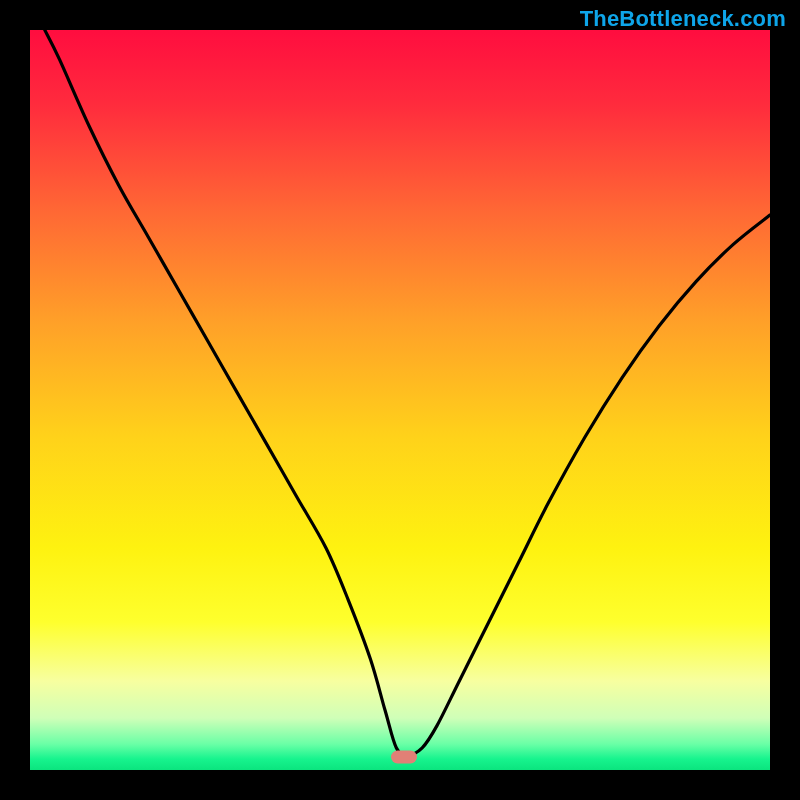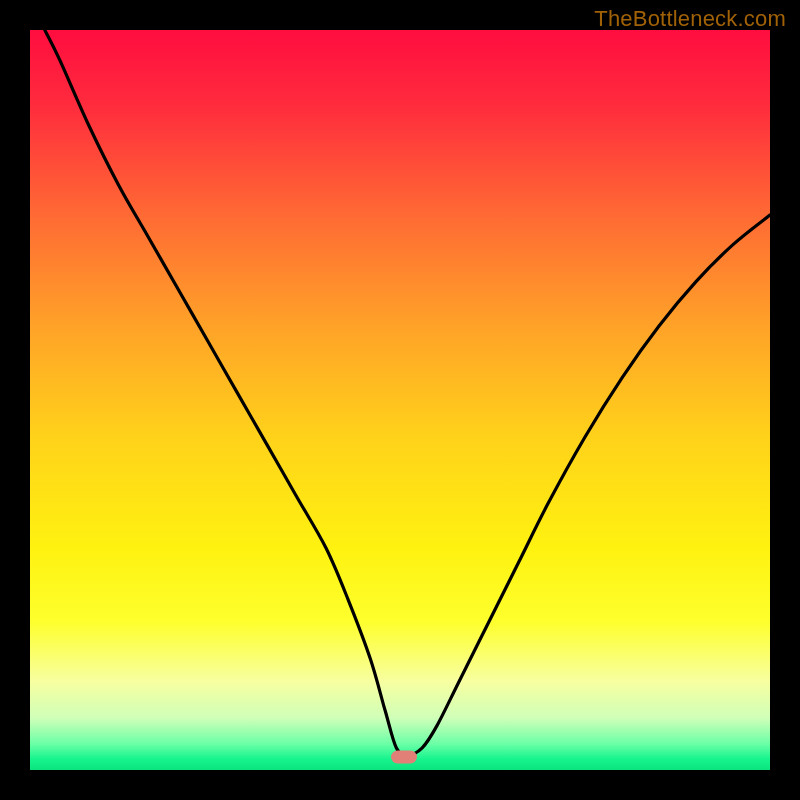--- a/index.html
+++ b/index.html
@@ -14,23 +14,23 @@
   .frame {
     position: relative;
     width: 800px;
     height: 800px;
     background: #000;
   }
   .watermark {
     position: absolute;
     top: 6px;
     right: 14px;
-    color: #a16207;
+    color: #0ea5e9;
     font-size: 22px;
-    font-weight: 400;
+    font-weight: 700;
     letter-spacing: 0.2px;
     z-index: 20;
   }
   .plot-area {
     position: absolute;
     left: 30px;
     top: 30px;
     width: 740px;
     height: 740px;
     z-index: 5;

